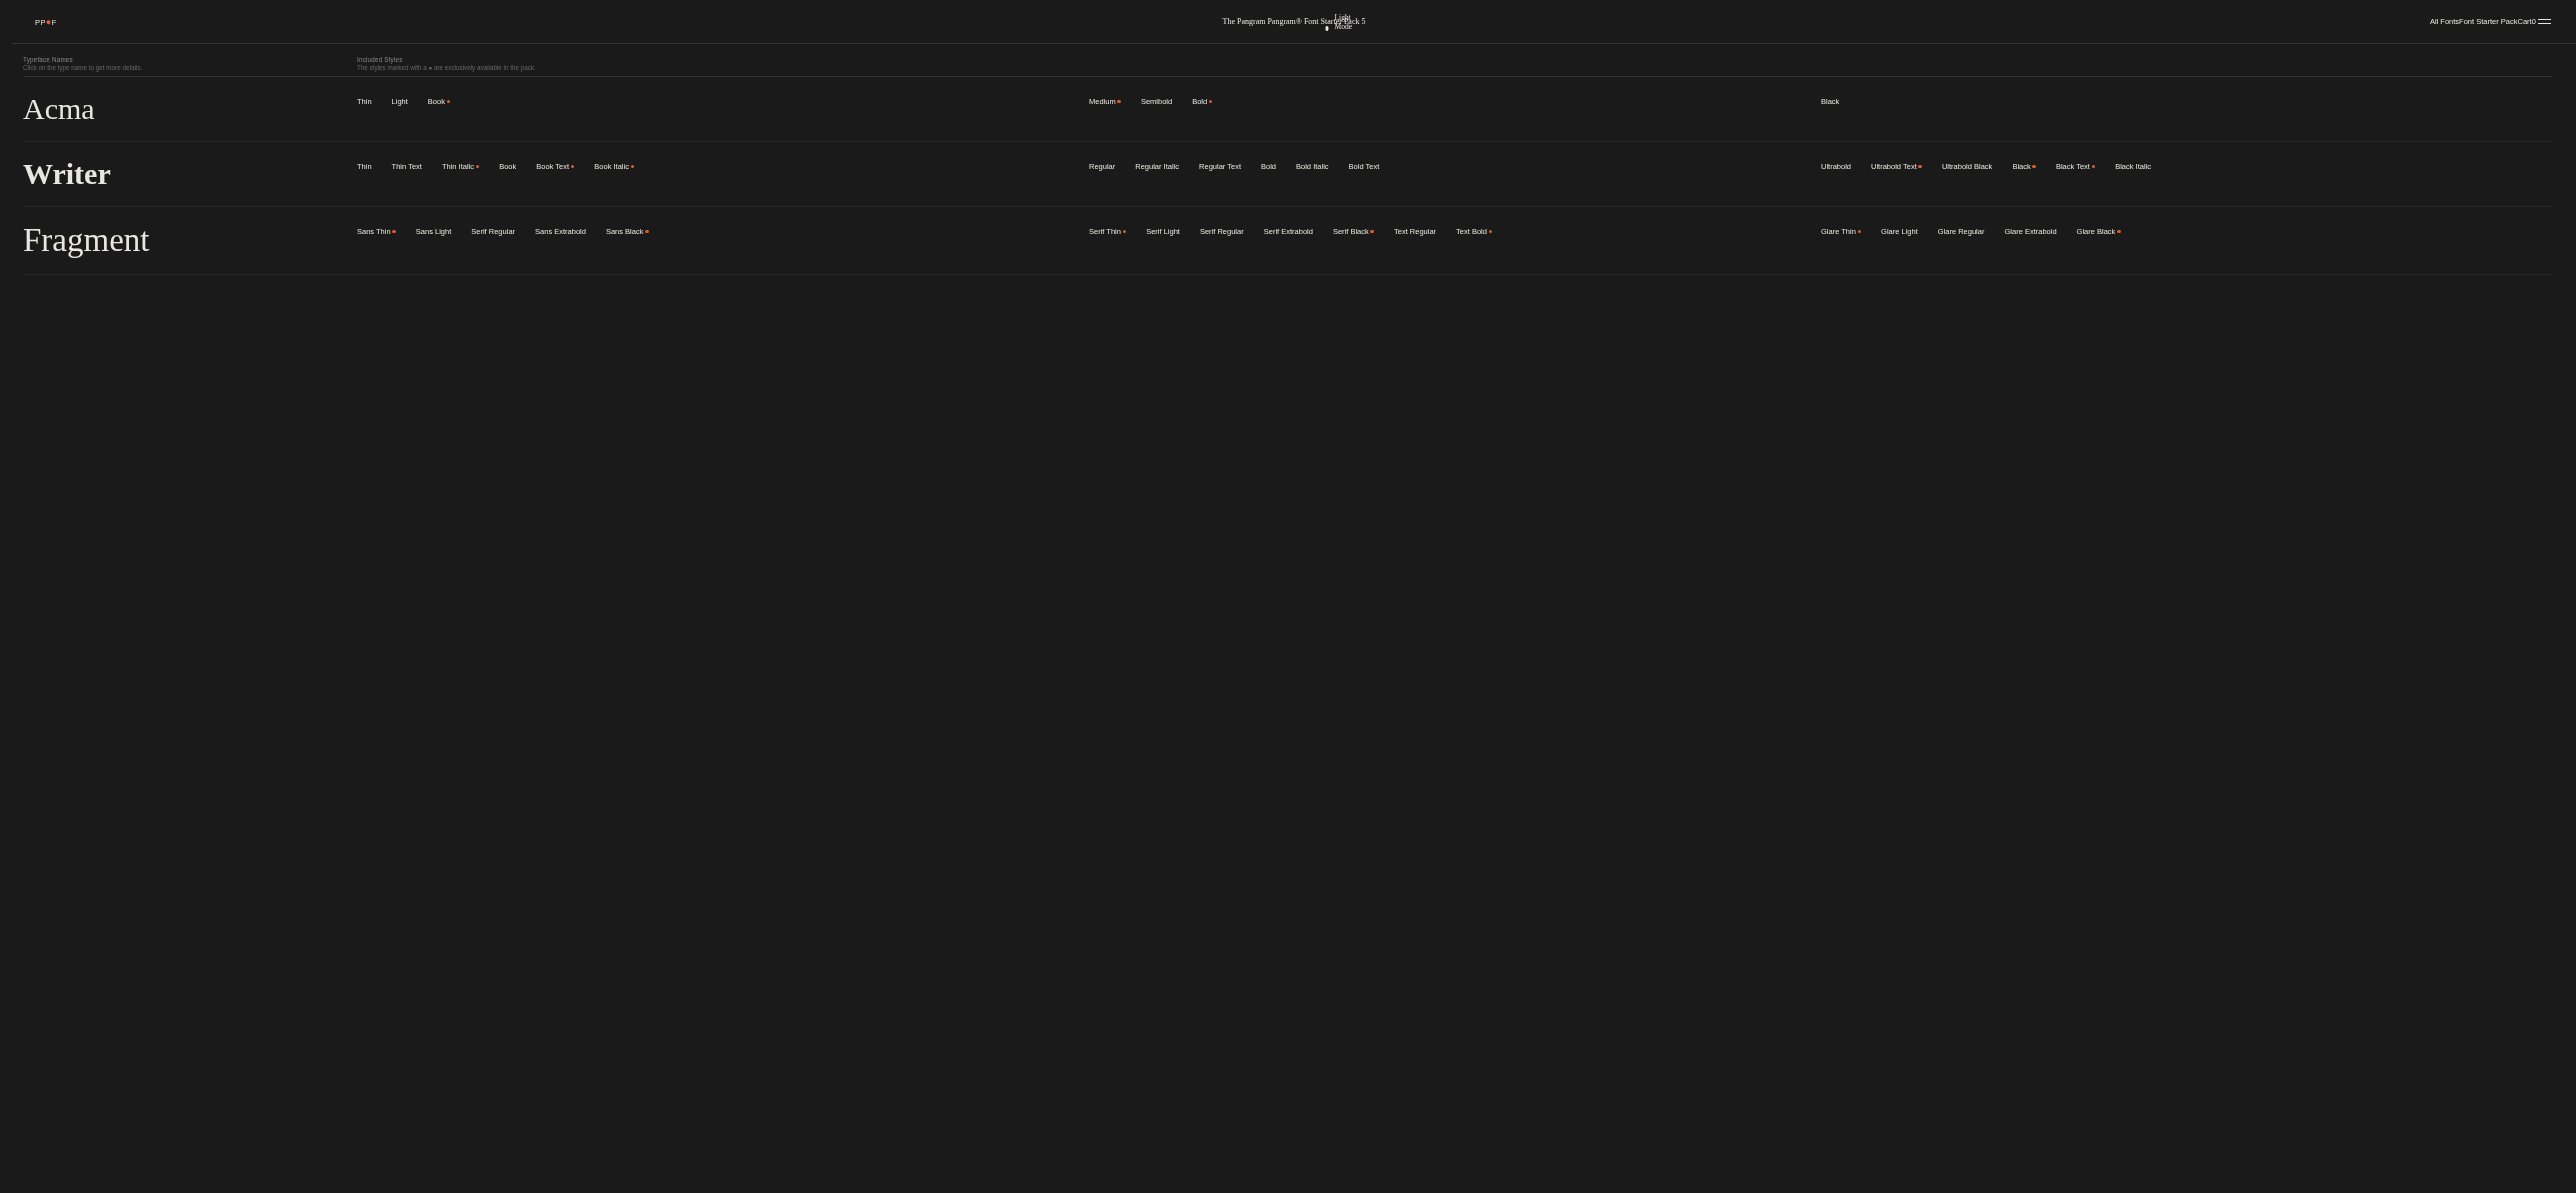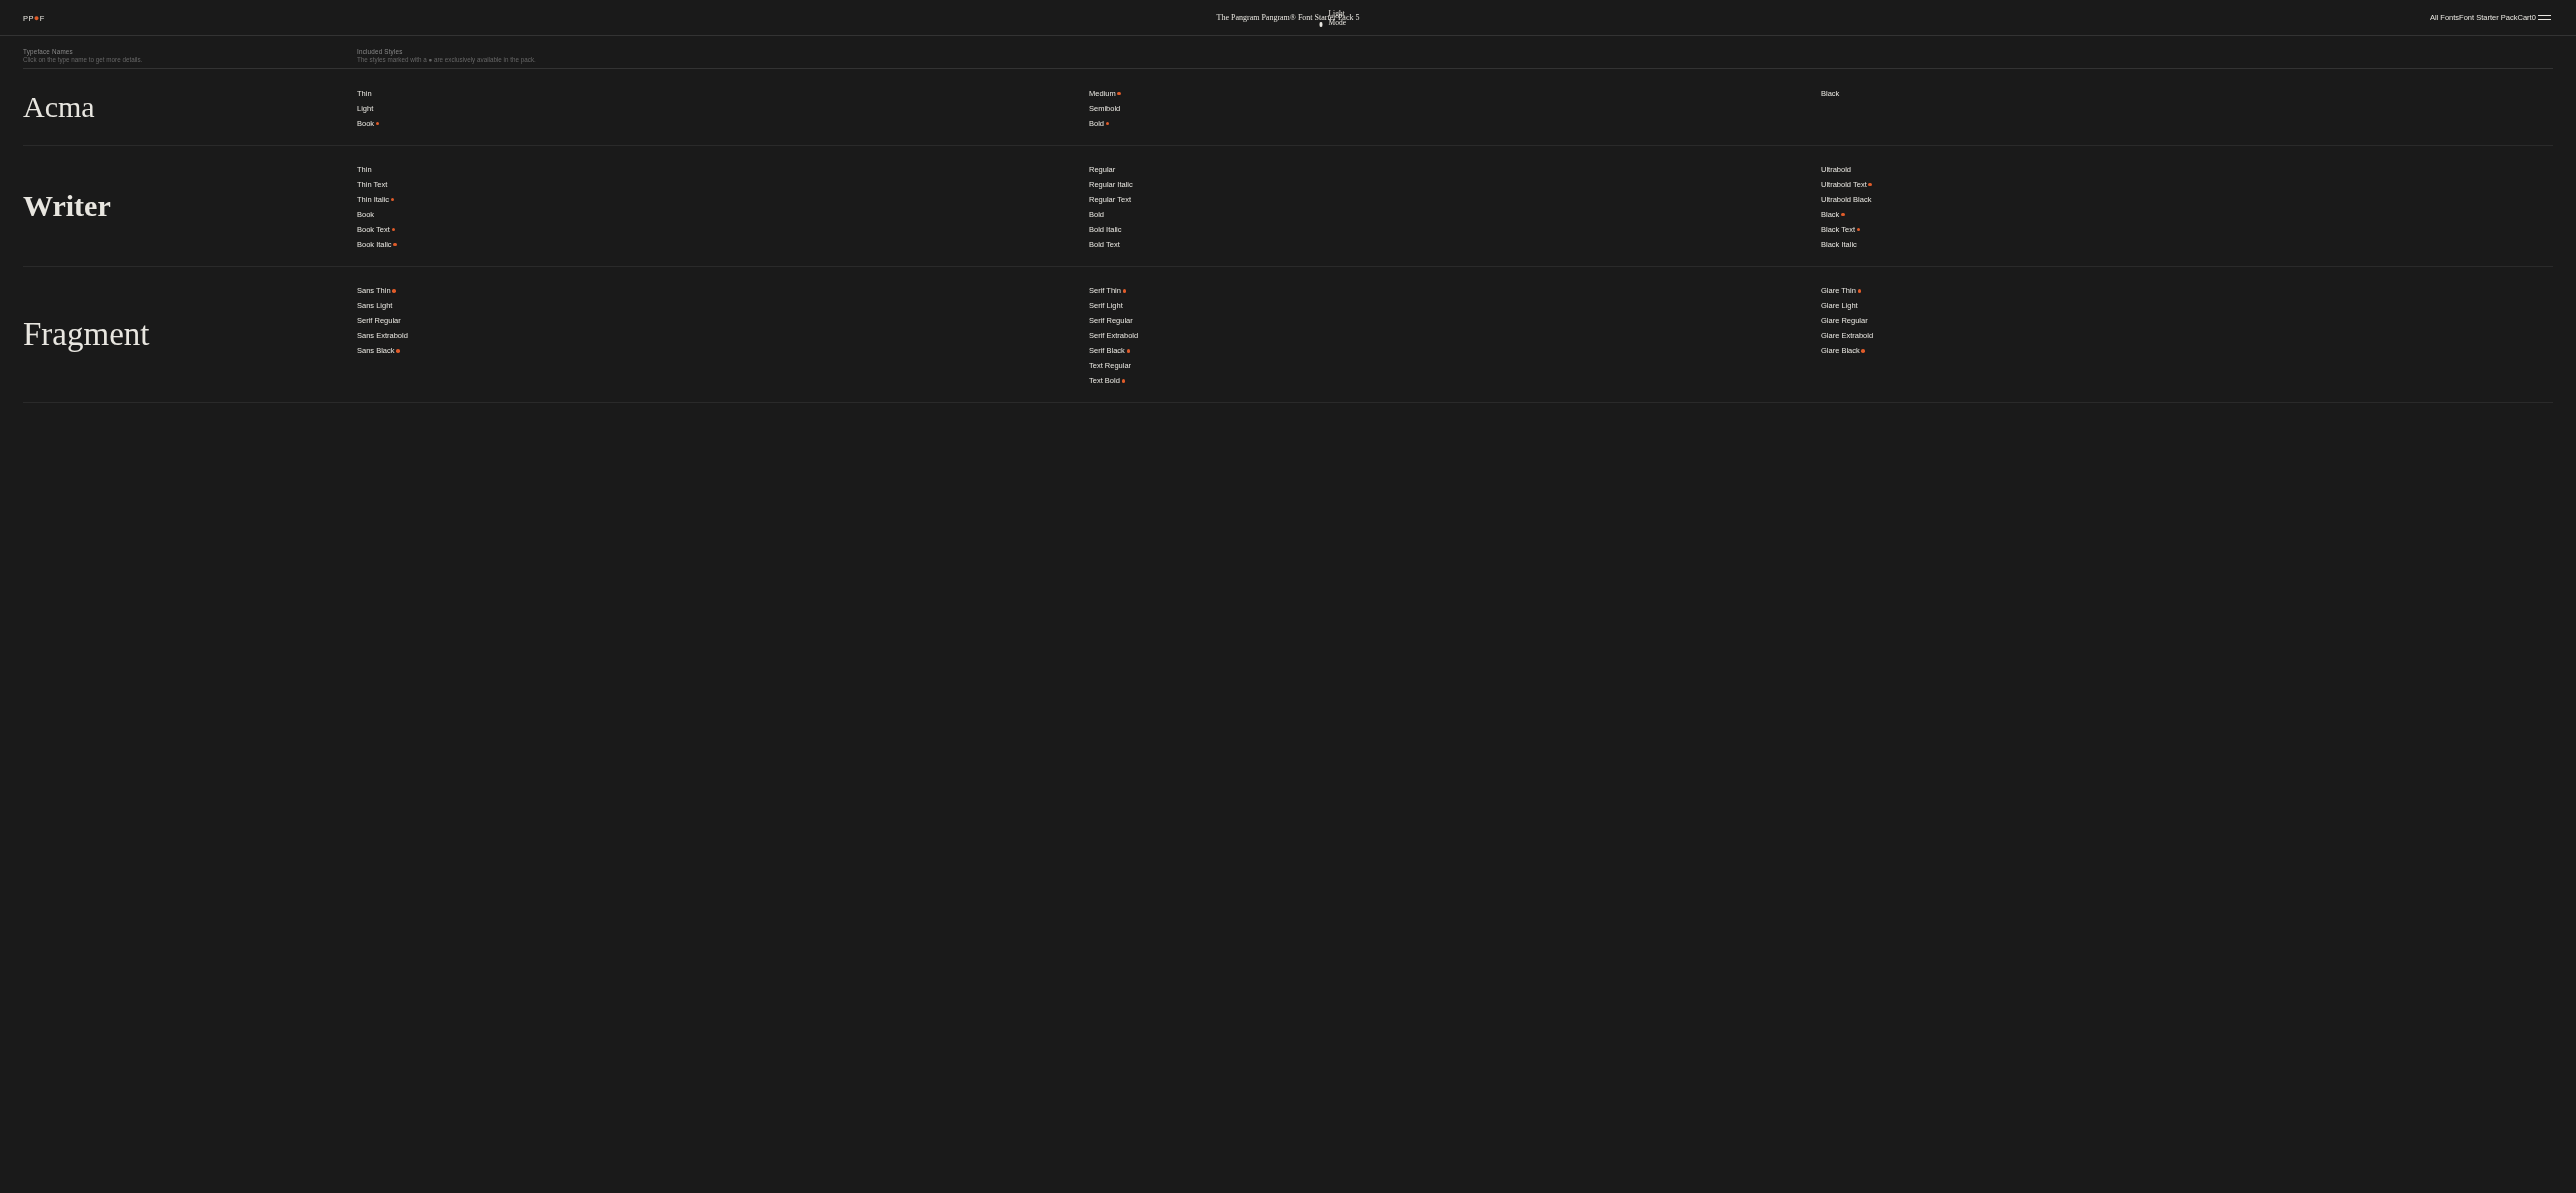--- a/index.html
+++ b/index.html
@@ -14,23 +14,24 @@
       font-family: 'Georgia', serif;
       font-size: 8px;
       min-height: 100vh;
     }
 
     
     .header {
       display: flex;
       align-items: center;
       padding: 11px 23px;
-      height: 36px;
+      height: 44px;
       border-bottom: 0.6px solid #333;
       position: relative;
+      margin-left: 12px;
     }
 
     .header-logo {
       font-size: 7.5px;
       letter-spacing: 0.05em;
       color: #e8e6e0;
       font-family: Arial, sans-serif;
       font-weight: normal;
     }
 
@@ -158,22 +159,22 @@
     }
 
     .font-name.fragment {
       font-family: Georgia, serif;
       font-style: normal;
       font-size: 33px;
     }
 
     .styles-col {
       display: flex;
-      flex-direction: column;
-      gap: 6px;
+      flex-direction: row;
+      gap: 20px;
       padding-top: 2.3px;
     }
 
     .style-item {
       font-size: 7.5px;
       color: #e8e6e0;
       font-family: Arial, sans-serif;
       display: flex;
       align-items: center;
       gap: 1.7px;

